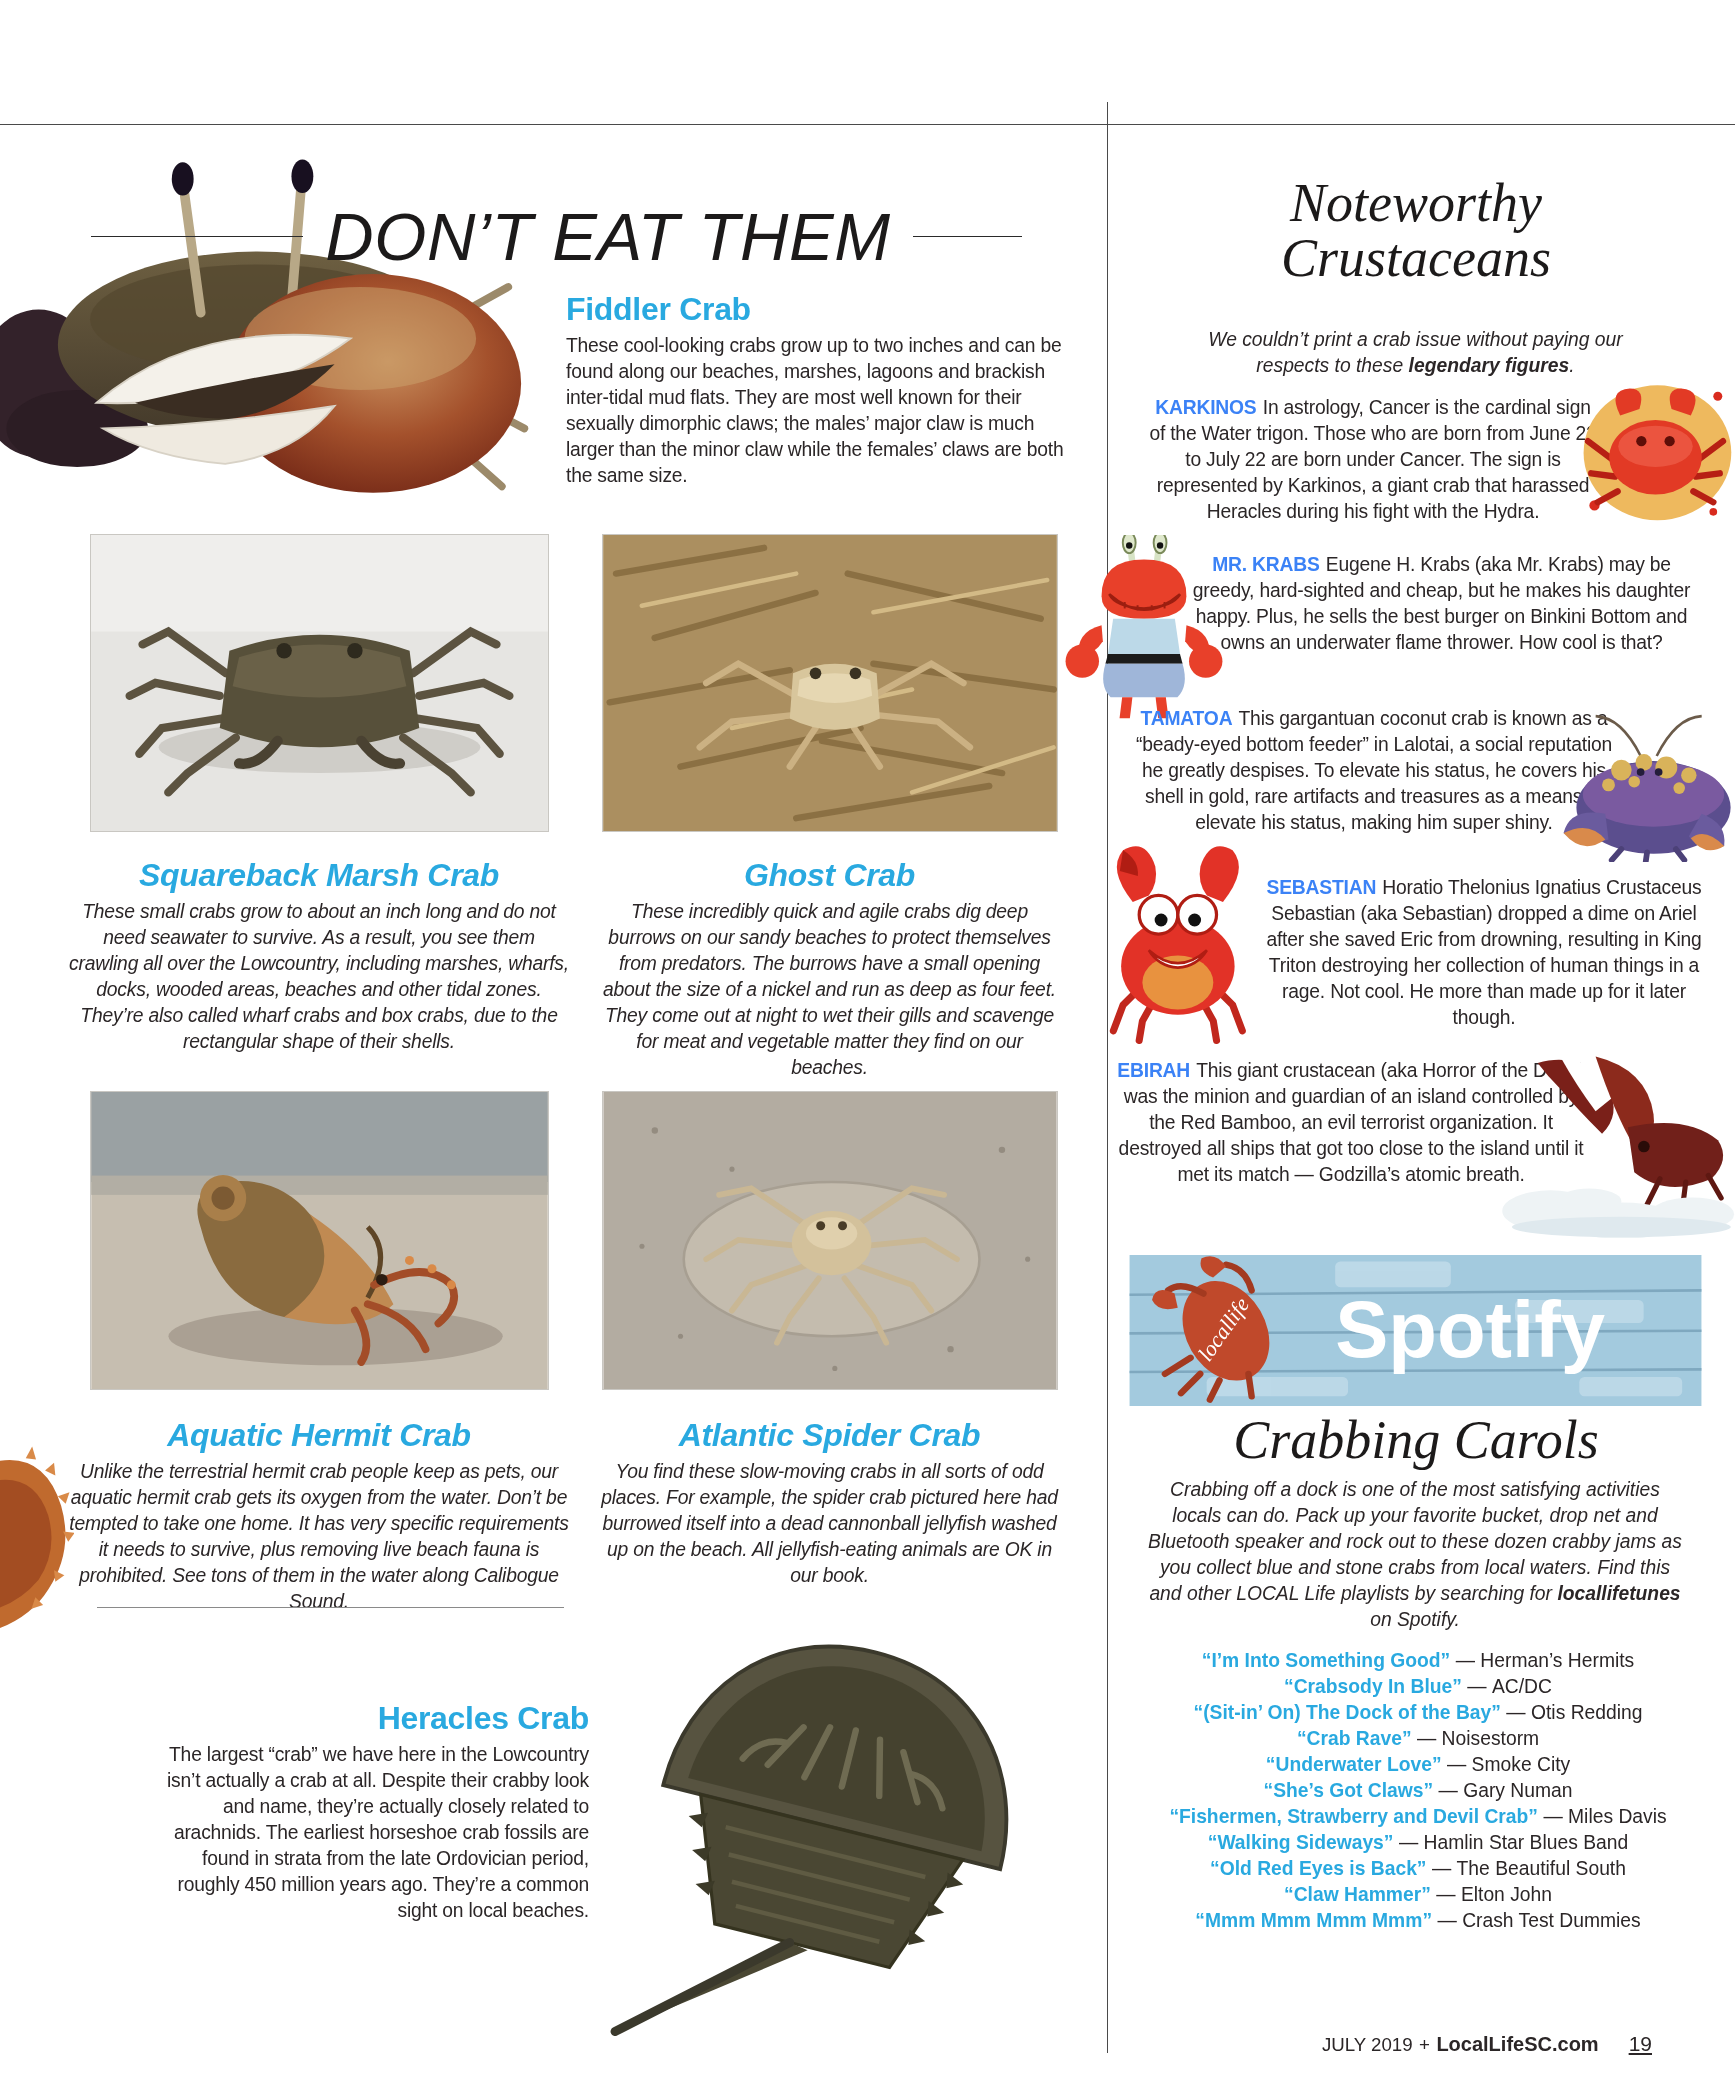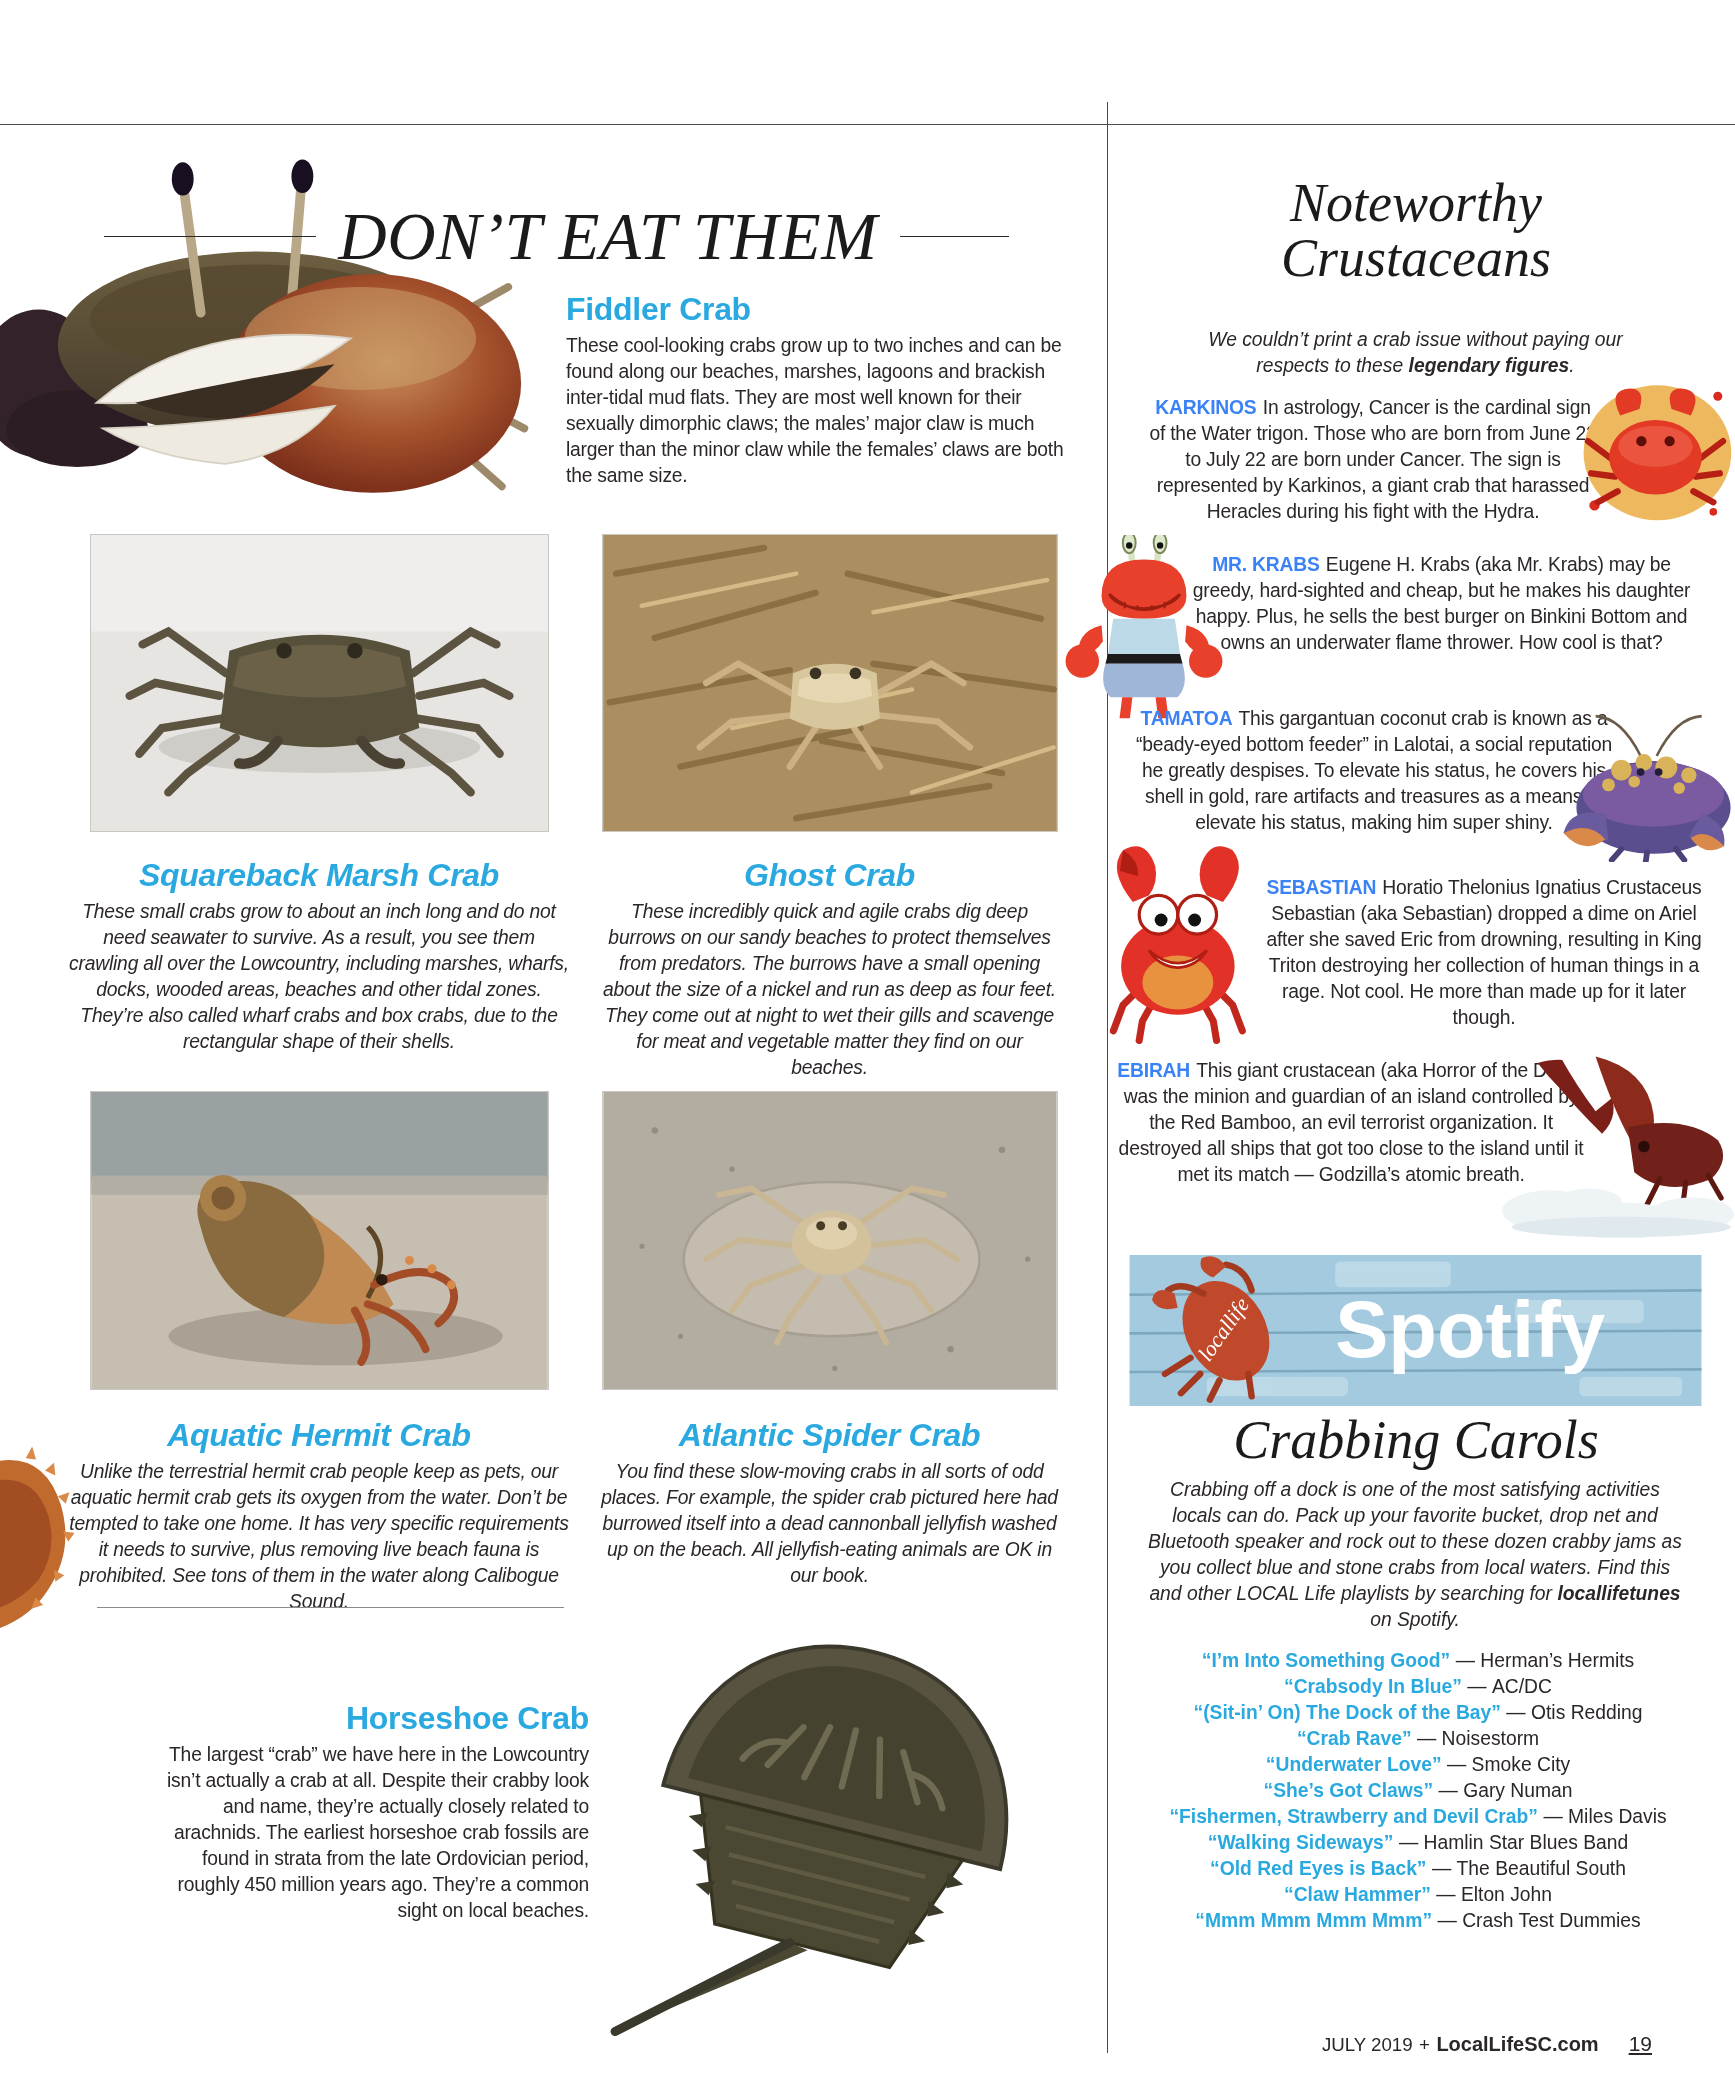--- a/index.html
+++ b/index.html
@@ -5,21 +5,21 @@
   html,body{margin:0;padding:0;background:#fff;}
   .page{position:relative;width:1736px;height:2097px;background:#ffffff;overflow:hidden;
         font-family:"Liberation Sans",sans-serif;color:#2b2627;}
   .abs{position:absolute;}
   
   .top-rule{left:0;top:124px;width:1736px;height:1.3px;background:#4a4a4a;}
   .col-divider{left:1107px;top:102px;width:1.3px;height:1951px;background:#4a4a4a;}
   .mini-rule{height:1.3px;background:#8a8a8a;}
   
   .main-title-row{left:45px;top:198px;width:1023px;display:flex;align-items:center;justify-content:center;}
-  .main-title{font-family:Liberation Serif, serif;font-style:italic;font-weight:400;
+  .main-title{font-family:Liberation Sans, sans-serif;font-style:italic;font-weight:400;
               font-size:67px;letter-spacing:0.6px;color:#1c1a1a;white-space:nowrap;padding:0 22px;}
   .flank-rule{height:1.9px;background:#2a2a2a;}
   .flank-left{width:212px;}
   .flank-right{width:109px;}
   .serif-title{font-family:"Liberation Serif",serif;font-style:italic;color:#1c1a1a;
                text-align:center;line-height:1.02;}
   
   .sec-heading{font-weight:bold;font-size:32px;color:#29a9e0;letter-spacing:-0.3px;margin:0 0 5.1px 0;}
   .sec-body{font-size:19.3px;line-height:26px;letter-spacing:-0.2px;margin:0;}
   .center{text-align:center;font-style:italic;}
@@ -212,21 +212,21 @@
       <path d="M40 36 l10 -18 l6 20 Z"></path>
         <path d="M70 55 l14 -12 l2 20 Z"></path>
       <path d="M90 95 l18 -6 l-6 18 Z"></path>
         <path d="M98 150 l18 2 l-10 14 Z"></path>
       <path d="M84 210 l16 8 l-14 10 Z"></path>
         <path d="M55 252 l12 12 l-18 6 Z"></path>
     </g>
   </svg>
 
   <div class="abs right" style="left:161px;top:1700px;width:428px;">
-    <p class="sec-heading">Horseshoe Crab</p>
+    <p class="sec-heading">Heracles Crab</p>
     <p class="sec-body">The largest “crab” we have here in the Lowcountry isn’t actually a crab at all. Despite their crabby look and name, they’re actually closely related to arachnids. The earliest horseshoe crab fossils are found in strata from the late Ordovician period, roughly 450 million years ago. They’re a common sight on local beaches.</p>
   </div>
 
   <svg class="abs" style="left:560px;top:1589px;" width="521" height="508" viewBox="0 0 810 790">
     <g transform="rotate(14 420 380)">
       <path d="M420 90 C590 90 690 220 690 370 L150 370 C150 220 250 90 420 90 Z" fill="#575340" stroke="#3b392c" stroke-width="6"></path>
       <path d="M420 120 C560 120 650 230 655 350 L185 350 C190 230 280 120 420 120 Z" fill="#45422f"></path>
       <g stroke="#6f6b52" stroke-width="10" fill="none" stroke-linecap="round">
         <path d="M340 230 L300 300"></path>
           <path d="M380 220 L360 305"></path>

